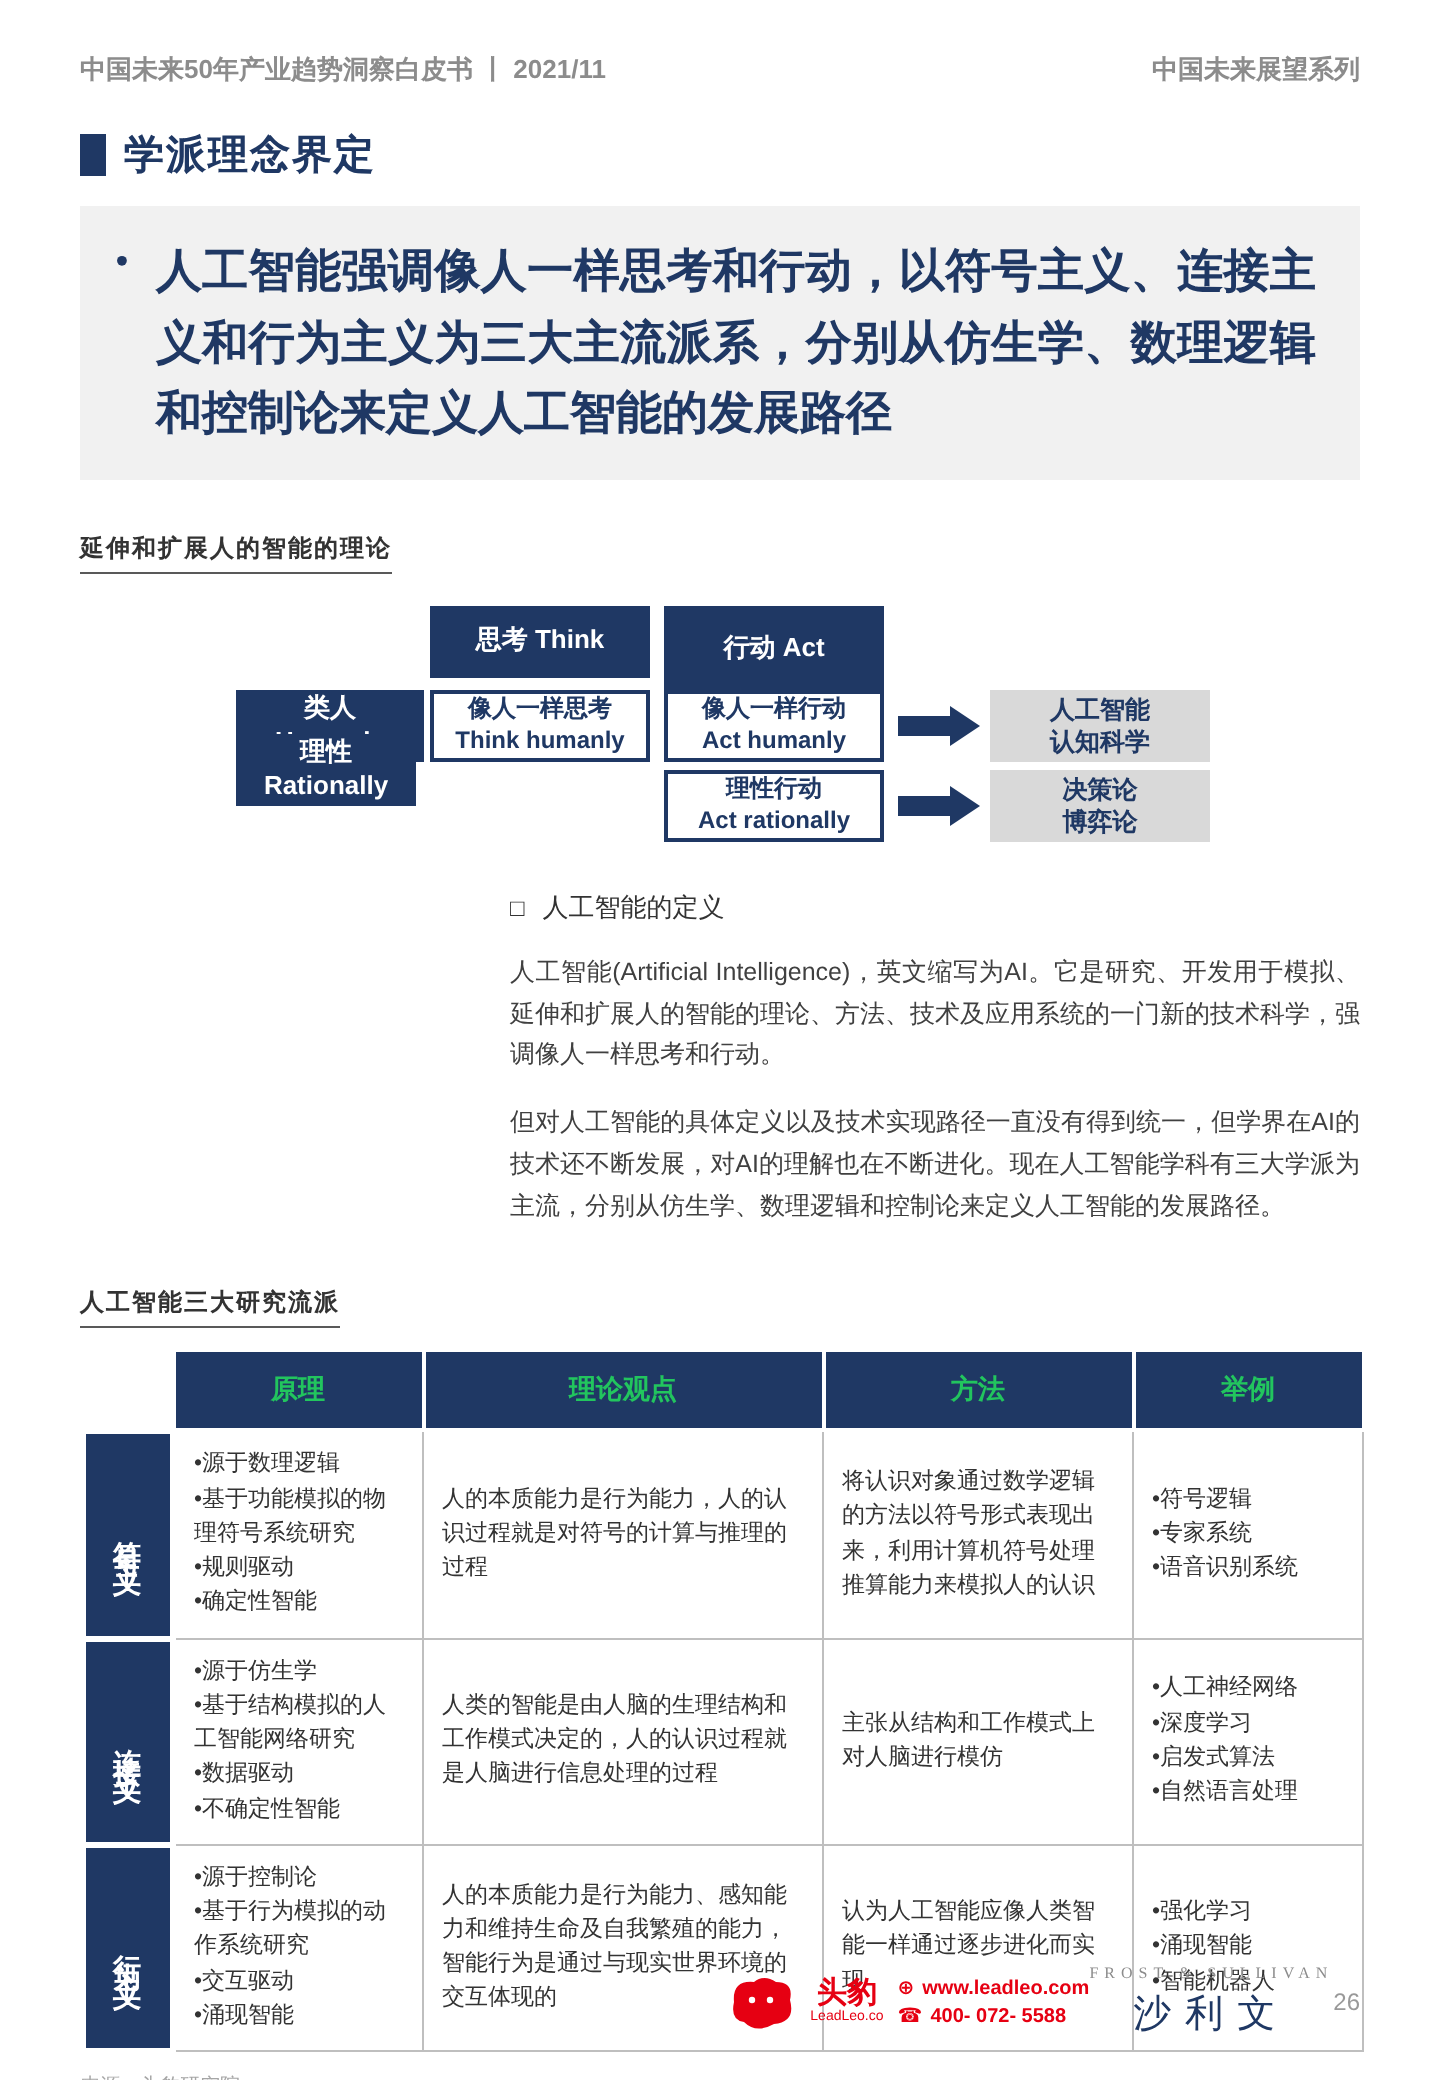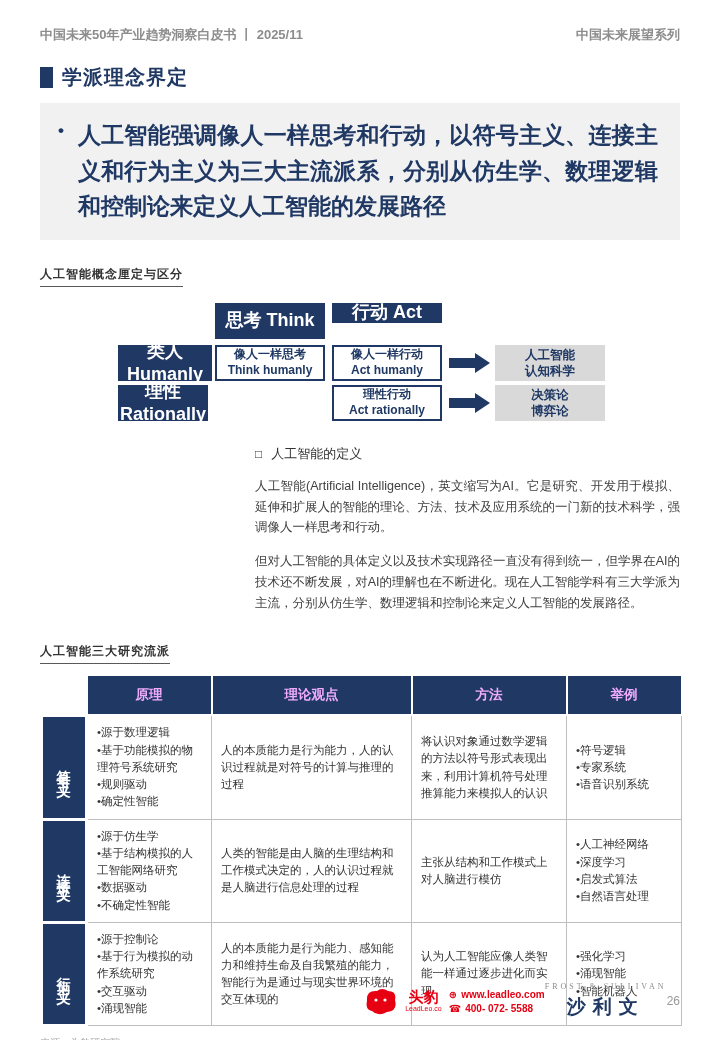--- a/index.html
+++ b/index.html
@@ -27,37 +27,37 @@
   .highlight-box{margin-top:12px;background:#F1F1F1;padding:15px 22px 15px 18px;display:flex;gap:14px;}
   .highlight-bullet{color:var(--navy);font-size:17px;font-weight:700;line-height:1.55;}
   .highlight-text{color:var(--navy);font-size:23px;font-weight:700;line-height:1.55;text-align:justify;}
 
   
   .sub-label{display:inline-block;margin-top:26px;font-size:12px;font-weight:700;color:#333333;padding-bottom:3px;border-bottom:1px solid #595959;letter-spacing:1px;}
 
   
   .diagram{position:relative;height:120px;margin-top:16px;}
   .dg-box{position:absolute;display:flex;align-items:center;justify-content:center;text-align:center;white-space:pre-line;line-height:1.3;}
-  .dg-head{background:var(--navy);color:#ffffff;font-size:18px;font-weight:700;text-align:center;}
+  .dg-head{background:var(--navy);color:#ffffff;font-size:13px;font-weight:700;text-align:center;}
   .dg-cell{background:#ffffff;border:2px solid var(--navy);color:var(--navy);font-size:12px;font-weight:700;}
   .dg-out{background:var(--graybox);color:var(--navy);font-size:12.5px;font-weight:700;}
   .arrow{position:absolute;width:42px;height:20px;}
   .arrow .bar{position:absolute;left:0;top:5px;width:26px;height:10px;background:var(--navy);}
   .arrow .head{position:absolute;left:26px;top:0;width:0;height:0;border-left:15px solid var(--navy);border-top:10px solid transparent;border-bottom:10px solid transparent;}
 
   
   .definition{margin-top:22px;margin-left:215px;width:425px;}
   .def-heading{display:flex;align-items:center;gap:9px;font-size:13px;color:#333333;font-weight:400;}
   .def-marker{font-size:12px;color:#333333;}
   .def-para{margin-top:13px;font-size:12.5px;color:var(--text-dark);line-height:1.66;text-align:justify;}
 
   
   .schools-table{margin-top:10px;width:640px;border-collapse:collapse;table-layout:fixed;}
   .schools-table .corner{background:#ffffff;border:2px solid #ffffff;}
-  .schools-table th.col-head{background:var(--navy);color:#f0abfc;font-size:13.5px;font-weight:700;height:40px;border:2px solid #ffffff;}
+  .schools-table th.col-head{background:var(--navy);color:#22c55e;font-size:13.5px;font-weight:700;height:40px;border:2px solid #ffffff;}
   .schools-table th.spine{background:var(--navy);color:#ffffff;font-weight:700;font-size:14px;border:3px solid #ffffff;writing-mode:vertical-rl;text-orientation:upright;letter-spacing:4px;padding:6px 0;}
   .schools-table td{border:1px solid var(--border-gray);font-size:11.5px;color:#333333;line-height:1.5;padding:8px 9px;vertical-align:middle;text-align:left;}
   .cell-list{white-space:pre-line;}
   .col-principle{width:125px;}
   .col-theory{width:200px;}
   .col-method{width:155px;}
   .col-examples{width:115px;}
   .col-spine{width:45px;}
 
   .source-note{margin-top:9px;font-size:10px;color:#A6A6A6;}
@@ -66,55 +66,55 @@
   .page-footer{position:absolute;left:40px;right:40px;bottom:20px;display:flex;align-items:center;justify-content:flex-end;}
   .brand-group{display:flex;align-items:center;gap:7px;}
   .brand-col{display:flex;flex-direction:column;align-items:center;line-height:1.1;}
   .brand-name{color:var(--red);font-size:15px;font-weight:700;}
   .brand-sub{color:var(--red);font-size:7px;}
   .contact-col{display:flex;flex-direction:column;gap:3px;}
   .contact-line{display:flex;align-items:center;gap:4px;color:var(--red);font-size:10px;font-weight:700;}
   .contact-glyph{font-size:10px;}
   .center-logo{text-align:center;}
   .center-line1{font-size:8px;color:#8C8C8C;letter-spacing:3px;font-family:"Liberation Serif","DejaVu Serif",serif;}
-  .center-line2{margin-top:3px;font-size:19px;font-weight:700;color:var(--navy);letter-spacing:7px;}
+  .center-line2{margin-top:3px;font-size:19px;font-weight:400;color:var(--navy);letter-spacing:7px;}
   .page-number{color:#999999;font-size:12px;}
 </style>
 </head>
 <body>
 
 <div class="page">
   <div class="content">
 
     <div class="doc-header">
-      <span>中国未来50年产业趋势洞察白皮书 丨 2025/11</span>
+      <span>中国未来50年产业趋势洞察白皮书 丨 2021/11</span>
       <span>中国未来展望系列</span>
     </div>
 
     <div class="section-title-row">
       <span class="section-marker"></span>
       <span class="section-title">学派理念界定</span>
     </div>
 
     <div class="highlight-box">
       <span class="highlight-bullet">•</span>
       <span class="highlight-text">人工智能强调像人一样思考和行动，以符号主义、连接主义和行为主义为三大主流派系，分别从仿生学、数理逻辑和控制论来定义人工智能的发展路径</span>
     </div>
 
     <div>
-      <span class="sub-label">人工智能概念厘定与区分</span>
+      <span class="sub-label">延伸和扩展人的智能的理论</span>
     </div>
 
     <div class="diagram">
       <div class="dg-box dg-head" style="left:175px;top:0;width:110px;height:36px;">思考 Think</div>
-      <div class="dg-box dg-head" style="left:292px;top:0;width:110px;height:20px;">行动 Act</div>
+      <div class="dg-box dg-head" style="left:292px;top:0;width:110px;height:44px;">行动 Act</div>
 
       <div class="dg-box dg-head" style="left:78px;top:42px;width:94px;height:36px;">类人
 Humanly</div>
-      <div class="dg-box dg-head" style="left:78px;top:82px;width:90px;height:36px;">理性
+      <div class="dg-box dg-head" style="left:78px;top:64px;width:90px;height:36px;">理性
 Rationally</div>
 
       <div class="dg-box dg-cell" style="left:292px;top:42px;width:110px;height:36px;">像人一样行动
 Act humanly</div>
       <div class="dg-box dg-cell" style="left:175px;top:42px;width:110px;height:36px;">像人一样思考
 Think humanly</div>
       <div class="dg-box dg-cell" style="left:292px;top:82px;width:110px;height:36px;">理性行动
 Act rationally</div>
 
       <div class="arrow" style="left:409px;top:50px;">

